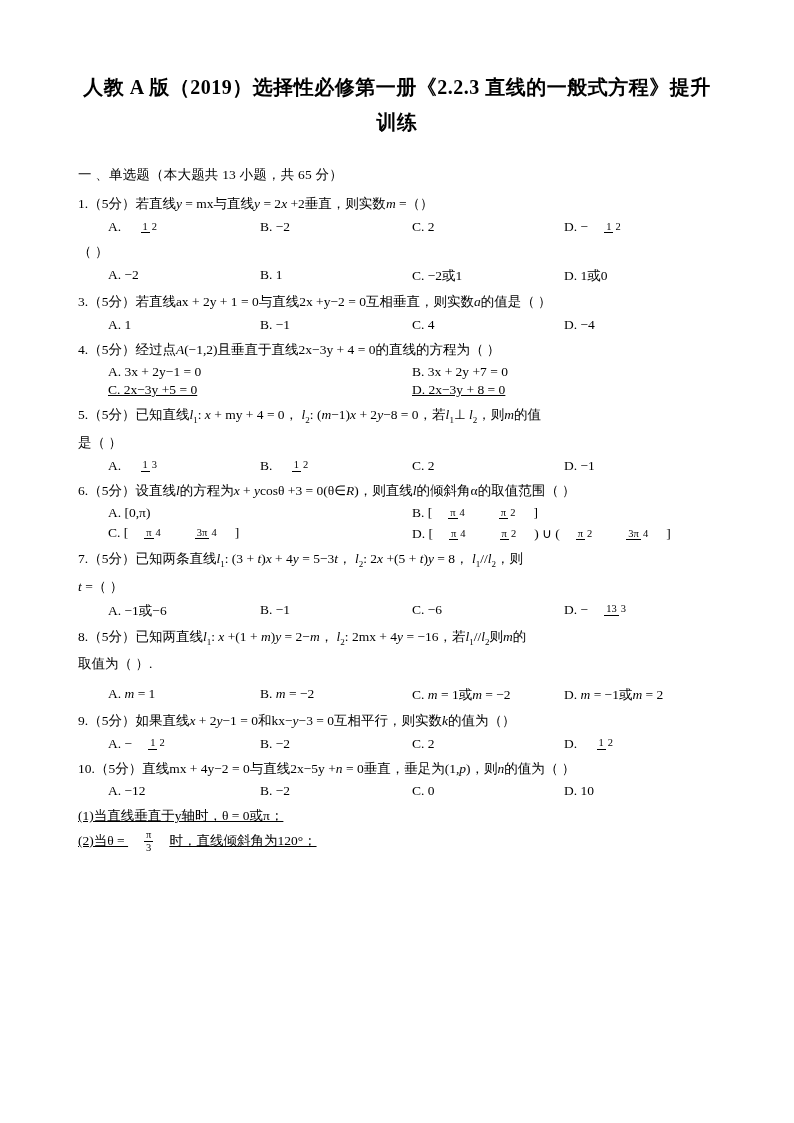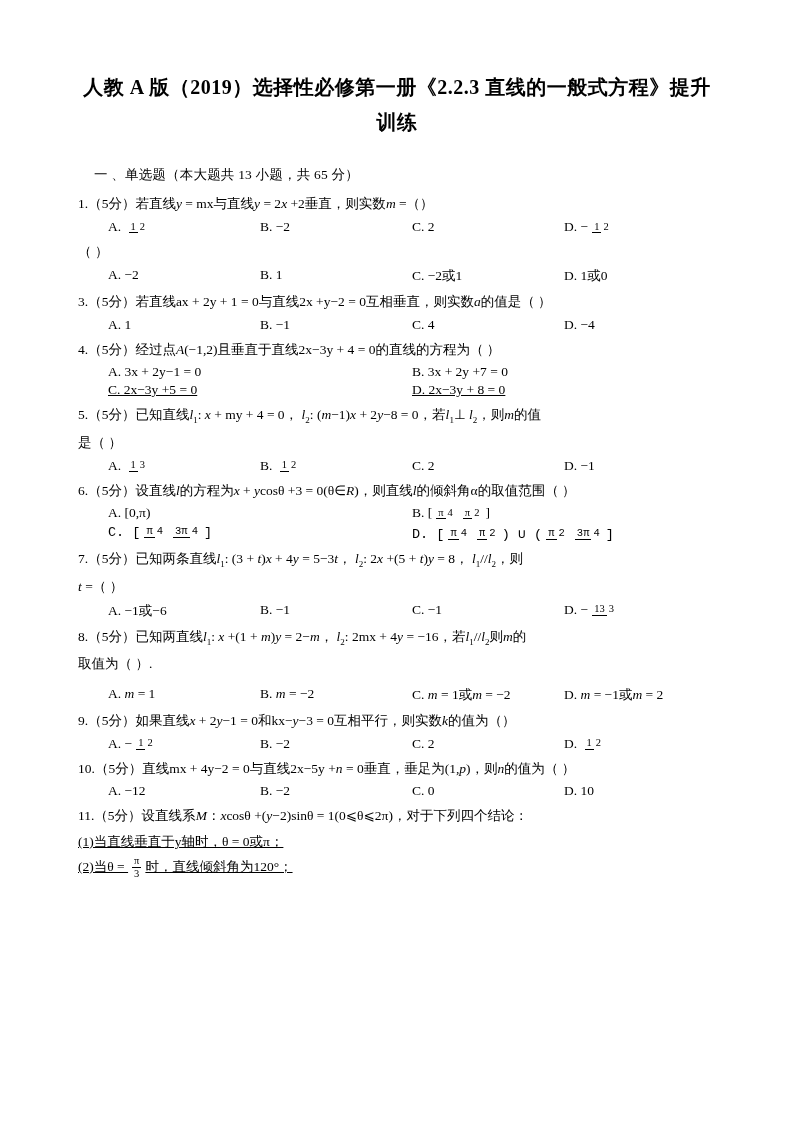--- a/index.html
+++ b/index.html
@@ -27,21 +27,21 @@
     font-size:20px;
     font-weight:bold;
     text-align:center;
     line-height:1.75;
     letter-spacing:0.5px;
     margin:0 0 26px 0;
     font-family:"Liberation Serif", serif;
   }
   .section-head{
     font-size:13.5px;
-    margin:0 0 9px 16px;
+    margin:0 0 9px 0;
     letter-spacing:0.2px;
   }
   .q{
     font-size:13.5px;
     line-height:1.62;
     margin:0 0 4px 0;
   }
   .opts{
     display:flex;
     font-size:13.5px;
@@ -58,21 +58,21 @@
     text-decoration:underline;
   }
   i{font-family:"Liberation Serif", serif; font-style:italic;}
   .frac{
     display:inline-flex;
     flex-direction:column;
     vertical-align:middle;
     text-align:center;
     font-size:10.5px;
     line-height:1.08;
-    margin:0 4px;
+    margin:0 16px;
     position:relative;
     top:-1px;
   }
   .frac .num{border-bottom:1px solid #000;padding:0 2px;}
   .frac .den{padding:0 2px;}
   sub{font-size:9px;}
   .gap6{height:6px;}
 </style>
 </head>
 <body>
@@ -135,33 +135,33 @@
       <span>D. −1</span>
     </div>
 
     <div class="q">
       6.（5分）设直线<i>l</i>的方程为<i>x</i> + <i>y</i>cosθ +3 = 0(θ∈<i>R</i>)，则直线<i>l</i>的倾斜角α的取值范围（ ）
     </div>
     <div class="opts c2">
       <span>A. [0,π)</span>
       <span>B. [<span class="frac"><span class="num">π</span><span class="den">4</span></span><span class="frac"><span class="num">π</span><span class="den">2</span></span>]</span>
     </div>
-    <div class="opts c2" style="margin-top:-2px;font-family:Liberation Mono, monospace;">
+    <div class="opts c2" style="margin-top:-2px;">
       <span>C. [<span class="frac"><span class="num">π</span><span class="den">4</span></span><span class="frac"><span class="num">3π</span><span class="den">4</span></span>]</span>
       <span>D. [<span class="frac"><span class="num">π</span><span class="den">4</span></span><span class="frac"><span class="num">π</span><span class="den">2</span></span>) ∪ (<span class="frac"><span class="num">π</span><span class="den">2</span></span><span class="frac"><span class="num">3π</span><span class="den">4</span></span>]</span>
     </div>
 
     <div class="q">
       7.（5分）已知两条直线<i>l</i><sub>1</sub>: (3 + <i>t</i>)<i>x</i> + 4<i>y</i> = 5−3<i>t</i>，&nbsp;<i>l</i><sub>2</sub>: 2<i>x</i> +(5 + <i>t</i>)<i>y</i> = 8，&nbsp;<i>l</i><sub>1</sub>//<i>l</i><sub>2</sub>，则
     </div>
     <div class="q"><i>t</i> =（ ）</div>
     <div class="opts c4">
       <span>A. −1或−6</span>
       <span>B. −1</span>
-      <span>C. −1</span>
+      <span>C. −6</span>
       <span>D. −<span class="frac"><span class="num">13</span><span class="den">3</span></span></span>
     </div>
 
     <div class="q">
       8.（5分）已知两直线<i>l</i><sub>1</sub>: <i>x</i> +(1 + <i>m</i>)<i>y</i> = 2−<i>m</i>，&nbsp;<i>l</i><sub>2</sub>: 2mx + 4<i>y</i> = −16，若<i>l</i><sub>1</sub>//<i>l</i><sub>2</sub>则<i>m</i>的
     </div>
     <div class="q">取值为（ ）.</div>
     <div class="gap6"></div>
     <div class="opts c4">
       <span>A. <i>m</i> = 1</span>
@@ -183,23 +183,20 @@
     <div class="q">
       10.（5分）直线mx + 4y−2 = 0与直线2x−5y +<i>n</i> = 0垂直，垂足为(1,<i>p</i>)，则<i>n</i>的值为（ ）
     </div>
     <div class="opts c4">
       <span>A. −12</span>
       <span>B. −2</span>
       <span>C. 0</span>
       <span>D. 10</span>
     </div>
 
-    <div class="q">
-      11.（5分）设直线系<i>M</i>：<i>x</i>cosθ +(<i>y</i>−2)sinθ = 1(0⩽θ⩽2π)，对于下列四个结论：
-    </div>
     <div class="sub">(1)当直线垂直于y轴时，θ = 0或π；</div>
     <div class="sub">
       (2)当θ = <span class="frac">
           <span class="num">π</span>
           <span class="den">3</span>
         </span>时，直线倾斜角为120°；
     </div>
 
   </div>
 </div>

